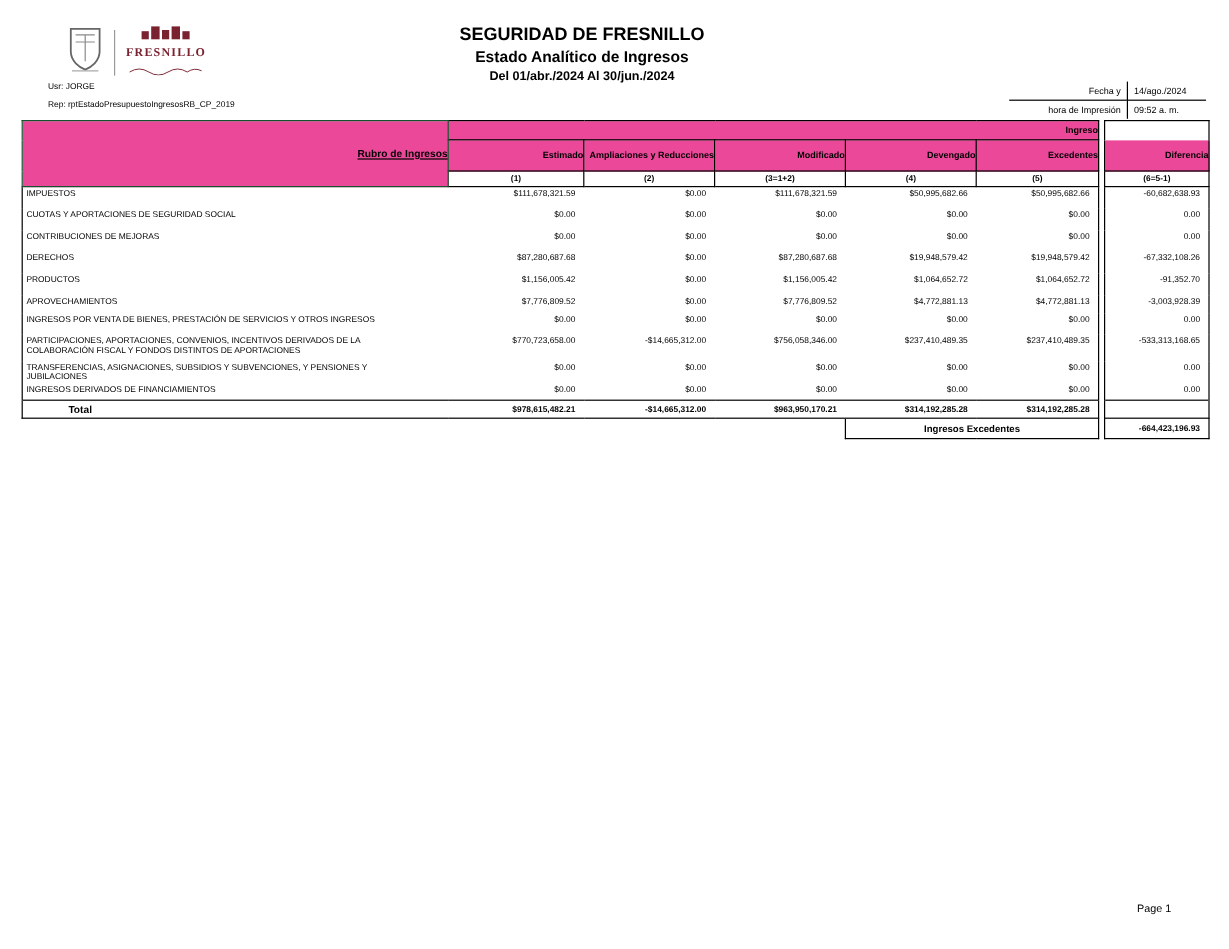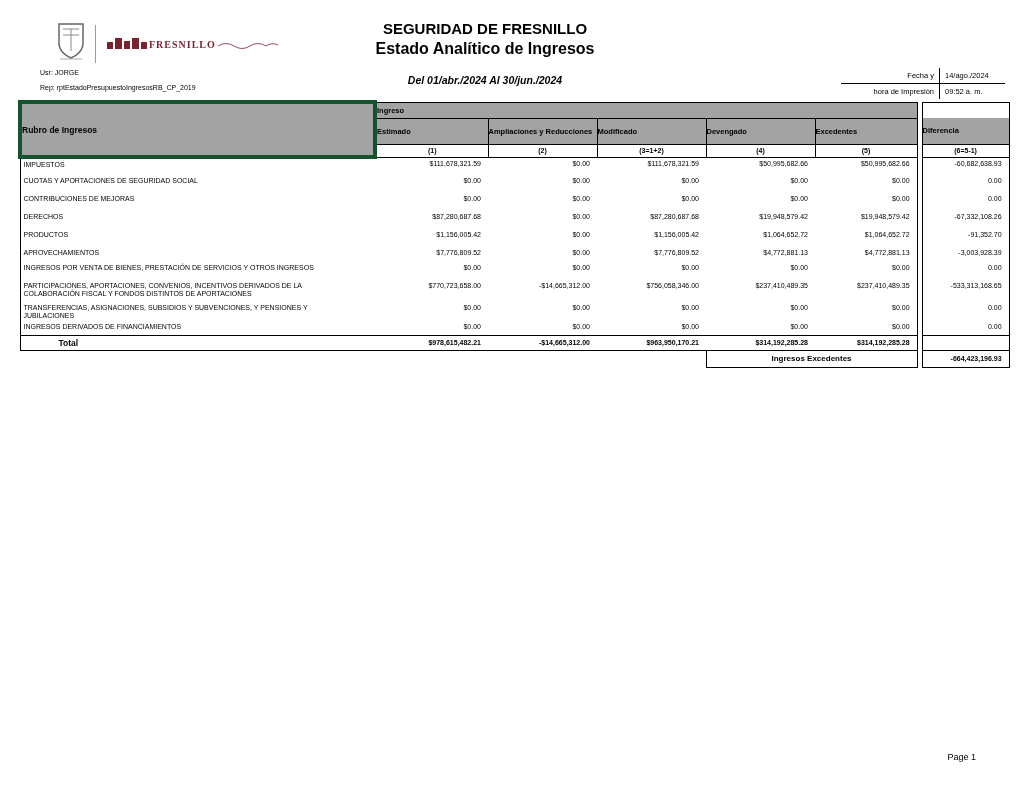--- a/index.html
+++ b/index.html
@@ -5,30 +5,30 @@
   * { box-sizing: border-box; }
   html, body { margin: 0; padding: 0; background: #ffffff; }
   .page {
     position: relative; width: 1024px; height: 791px; background: #ffffff;
     font-family: "Liberation Sans", sans-serif; color: #000; overflow: hidden;
   }
 
   
   .logos { position: absolute; left: 56px; top: 20px; display: flex; align-items: center; gap: 9px; height: 48px; }
   .logo-divider { width: 1px; height: 38px; background: #9a9a9a; }
-  .fresnillo-logo { display: flex; flex-direction: row; align-items: center; }
+  .fresnillo-logo { display: flex; flex-direction: column; align-items: center; }
   .fresnillo-text { font-family: "Liberation Serif", serif; font-weight: bold; font-size: 10px;
     letter-spacing: 1px; color: #7b2230; margin-top: 1px; }
 
   
   .title-block { position: absolute; left: 165px; top: 20px; width: 640px; text-align: center; }
   .ht1 { font-size: 15px; font-weight: bold; }
   .ht2 { font-size: 12px; font-weight: bold; margin-top: 1px; }
-  .ht3 { font-size: 16px; font-weight: bold; margin-top: 3px; }
-  .ht4 { font-size: 10.5px; font-weight: bold; margin-top: 16px; font-style: italic; }
+  .ht3 { font-size: 13px; font-weight: bold; margin-top: 3px; }
+  .ht4 { font-size: 10.5px; font-weight: bold; margin-top: 3px; }
 
   
   .meta-left { position: absolute; left: 40px; top: 69px; font-size: 7px; }
   .meta-left .rep { margin-top: 8px; }
 
   
   .print-info { position: absolute; right: 19px; top: 68px; display: grid; grid-template-columns: 98px 66px; font-size: 7.5px; }
   .pi-label { text-align: right; padding: 3px 5px 3px 0; }
   .pi-value { border-left: 1px solid #000; padding: 3px 0 3px 5px; }
   .pi-b { border-bottom: 1px solid #000; }
@@ -39,22 +39,22 @@
   col.w-rubro { width: 355px; } col.w-est { width: 113px; } col.w-amp { width: 109px; }
   col.w-mod { width: 109px; } col.w-dev { width: 109px; } col.w-rec { width: 102px; }
   col.w-gap { width: 5px; }  col.w-dif { width: 87px; }
   td { padding: 0; vertical-align: top; }
 
   .hr1 { height: 16px; } .hr2 { height: 26px; } .hr3 { height: 13px; }
   .r18 { height: 18px; } .r15 { height: 15px; } .r22 { height: 22px; }
   .r19 { height: 19px; } .r14 { height: 14px; }
   .totr { height: 15px; padding-left: 15px; } .exr { height: 17px; }
 
-  .hd { background: #a3a3a3; font-weight: bold; text-align: left; vertical-align: middle; font-size: 7.5px; }
-  .rubro-hd { border: 4px solid #14532d; font-size: 8.5px; }
+  .hd { background: #ec4899; font-weight: bold; text-align: right; vertical-align: middle; font-size: 7.5px; }
+  .rubro-hd { border: 1px solid #14532d; font-size: 8.5px; text-decoration: underline; }
   .ingreso-hd { border: 1px solid #000; }
   .colhd { border: 1px solid #000; line-height: 9px; }
   .sub { border: 1px solid #000; font-weight: bold; text-align: center; vertical-align: middle; }
   .dif-top { border-left: 1px solid #000; border-right: 1px solid #000; border-top: 1px solid #000; }
   .dif-hd { border-left: 1px solid #000; border-right: 1px solid #000; border-bottom: 1px solid #000; }
   .dif-sub { border-left: 1px solid #000; border-right: 1px solid #000; border-bottom: 1px solid #000; }
 
   .rl { border-left: 1px solid #000; padding: 2px 40px 0 3px; line-height: 8px; }
   .num { text-align: right; padding: 2px 7px 0 0; white-space: nowrap; }
   .rec { border-right: 1px solid #000; }

